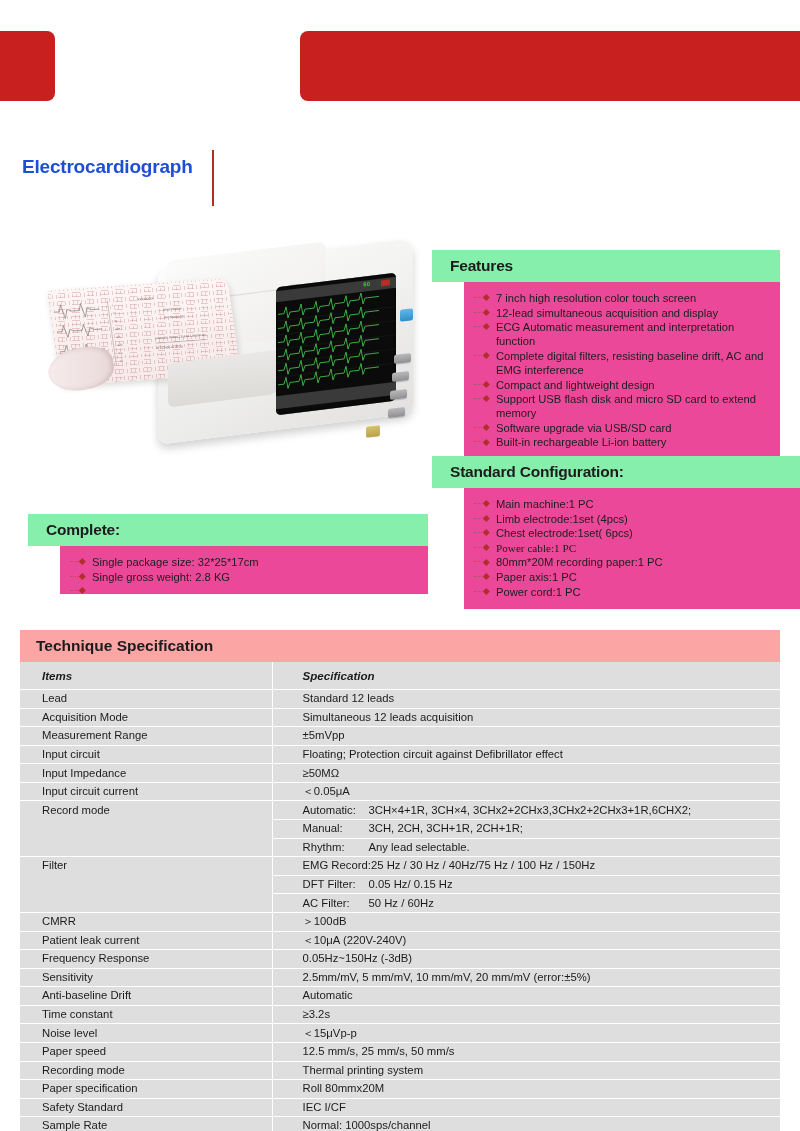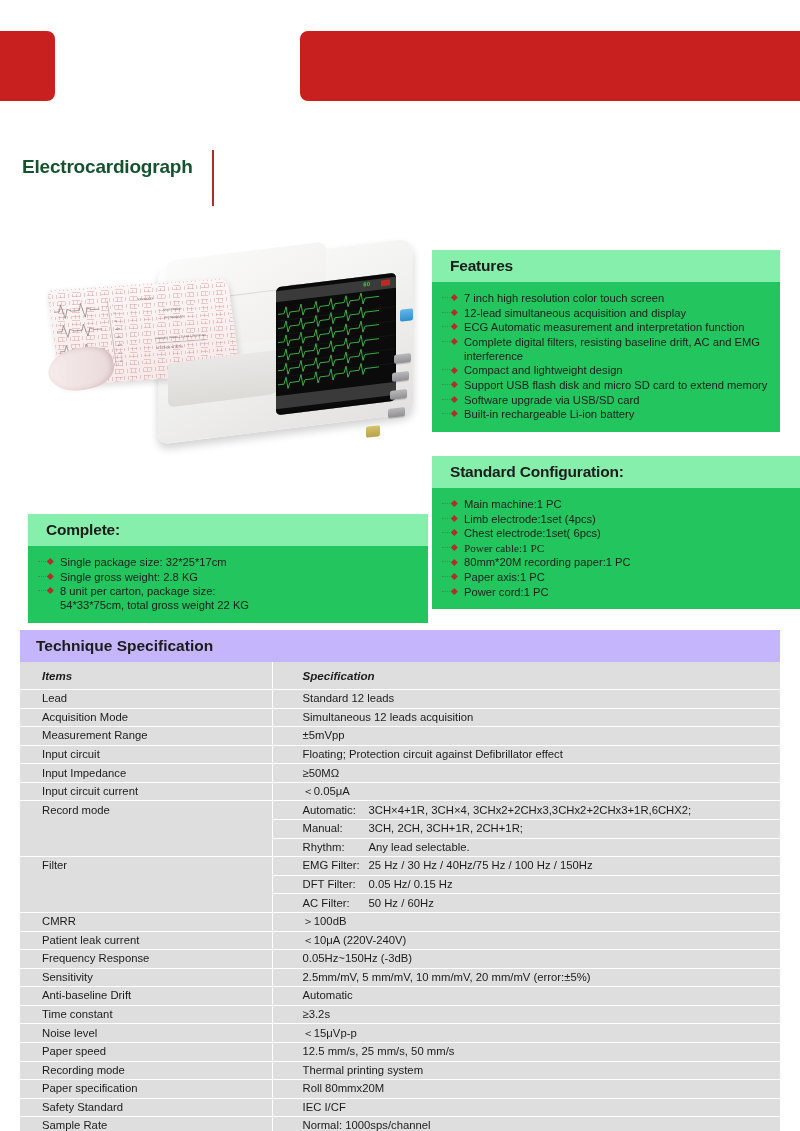--- a/index.html
+++ b/index.html
@@ -31,21 +31,21 @@
     background: #c8201f;
     border-radius: 8px 0 0 8px;
   }
 
   
   .page-title {
     position: absolute;
     left: 22px; top: 156px;
     font-size: 19px;
     font-weight: bold;
-    color: #14532d;
+    color: #1d4ed8;
     letter-spacing: -0.2px;
     white-space: nowrap;
   }
   .title-rule {
     position: absolute;
     left: 212px; top: 150px;
     width: 2px; height: 56px;
     background: #b52a23;
   }
 
@@ -182,22 +182,23 @@
   .panel { position: absolute; }
   .panel-head {
     background: #86efac;
     padding: 7px 0 7px 18px;
     font-size: 15.5px;
     font-weight: bold;
     color: #1c1c1c;
     letter-spacing: -0.2px;
   }
   .panel-body {
-    background: #22c55e;
+    background: #ec4899;
     padding: 9px 10px 10px 10px;
+    margin-left: 32px;
   }
   ul.bullets {
     list-style: none;
     margin: 0; padding: 0;
   }
   ul.bullets li {
     position: relative;
     padding-left: 22px;
     font-size: 11.2px;
     line-height: 14.1px;
@@ -219,21 +220,21 @@
   }
 
   
   #features-panel { left: 432px; top: 250px; width: 348px; }
   #config-panel   { left: 432px; top: 456px; width: 404px; }
   #packing-panel  { left: 28px;  top: 514px; width: 400px; }
 
   
   #spec-panel { left: 20px; top: 630px; width: 760px; }
   .spec-title {
-    background: #c4b5fd;
+    background: #fca5a5;
     padding: 7px 0 7px 16px;
     font-size: 15.5px;
     font-weight: bold;
     color: #1c1c1c;
   }
   table.spec {
     width: 100%;
     border-collapse: collapse;
     background: #dedede;
     table-layout: fixed;
@@ -379,22 +380,21 @@
       </ul>
   </div>
 </div>
 
 <div class="panel" id="packing-panel">
   <div class="panel-head">Complete:</div>
   <div class="panel-body">
     <ul class="bullets" id="packing-list">
         <li><span class="lead"></span><span class="dia"></span><span style="white-space: pre-line;">Single package size: 32*25*17cm</span></li>
         <li><span class="lead"></span><span class="dia"></span><span style="white-space: pre-line;">Single gross weight: 2.8 KG</span></li>
-        <li><span class="lead"></span><span class="dia"></span><span style="white-space: pre-line;">8 unit per carton, package size:
-54*33*75cm, total gross weight 22 KG</span></li>
+        <li><span class="lead"></span><span class="dia"></span></li>
       </ul>
   </div>
 </div>
 
 <div class="panel" id="spec-panel">
   <div class="spec-title">Technique Specification</div>
   <table class="spec">
     <colgroup>
         <col class="c1">
         <col>
@@ -435,21 +435,21 @@
           <td class="c-spec"><span class="sub-key">Automatic:</span><span>3CH×4+1R, 3CH×4, 3CHx2+2CHx3,3CHx2+2CHx3+1R,6CHX2;</span></td>
         </tr>
         <tr class="sub">
           <td class="c-spec"><span class="sub-key">Manual:</span><span>3CH, 2CH, 3CH+1R, 2CH+1R;</span></td>
         </tr>
         <tr class="sub">
           <td class="c-spec"><span class="sub-key">Rhythm:</span><span>Any lead selectable.</span></td>
         </tr>
         <tr>
           <td class="c-item" rowspan="3">Filter</td>
-          <td class="c-spec"><span class="sub-key">EMG Filter:</span><span>25 Hz / 30 Hz / 40Hz/75 Hz / 100 Hz / 150Hz</span></td>
+          <td class="c-spec"><span class="sub-key">EMG Record:</span><span>25 Hz / 30 Hz / 40Hz/75 Hz / 100 Hz / 150Hz</span></td>
         </tr>
         <tr class="sub">
           <td class="c-spec"><span class="sub-key">DFT Filter:</span><span>0.05 Hz/ 0.15 Hz</span></td>
         </tr>
         <tr class="sub">
           <td class="c-spec"><span class="sub-key">AC Filter:</span><span>50 Hz / 60Hz</span></td>
         </tr>
         <tr>
           <td class="c-item">CMRR</td>
           <td class="c-spec">＞100dB</td>

